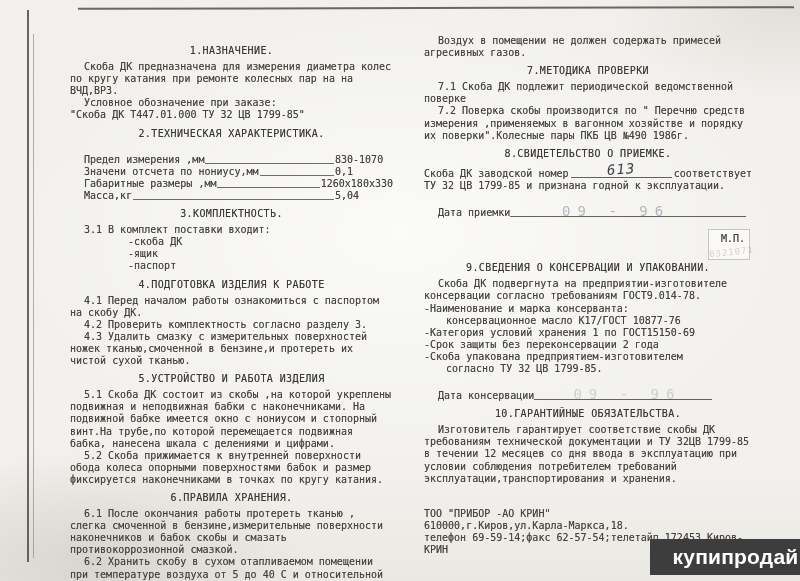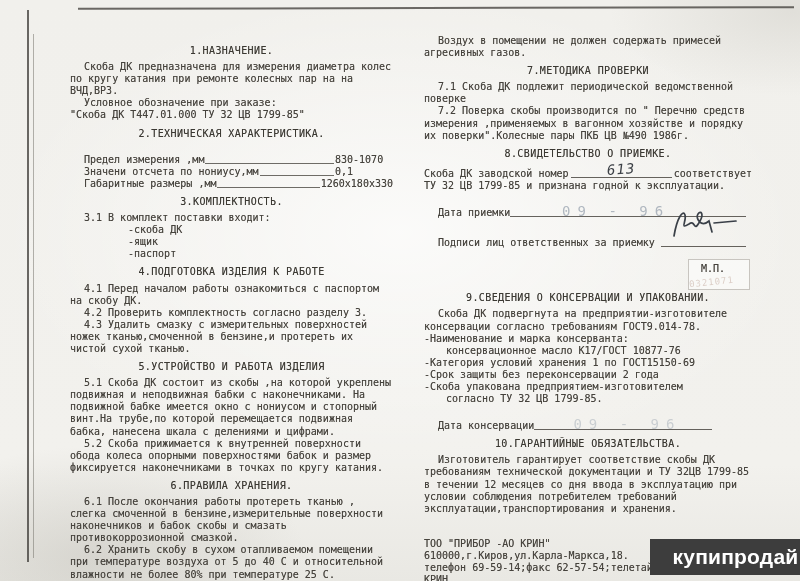--- a/index.html
+++ b/index.html
@@ -48,21 +48,21 @@
   .signature{position:absolute;right:4px;bottom:1px;}
 
   .accept-line1{display:flex;align-items:flex-end;text-indent:0;margin:0;}
   .serial-slot{display:inline-block;flex:1;border-bottom:1px solid rgba(75,72,66,.85);
     text-align:center;margin:0 2px 2px 2px;}
   .serial{font-style:italic;font-size:14px;line-height:11px;color:#3c4046;
     display:inline-block;transform:rotate(-4deg);letter-spacing:1px;text-shadow:none;}
 
   .mp-wrap{display:flex;justify-content:flex-end;margin:10px 2px 0 0;}
   .mp-box{position:relative;border:1px solid rgba(140,134,124,.45);background:rgba(252,252,250,.65);
-    padding:3px 24px 14px 12px;}
+    padding:3px 4px 14px 12px;}
   .mp-digits{position:absolute;left:0px;top:16px;color:rgba(165,125,110,.35);font-size:9px;
     transform:rotate(-6deg);text-shadow:none;letter-spacing:1px;}
 
   .cons-item{}
   .cons-item.cont{margin-left:22px;}
 
   .mfr{margin-top:23px;}
   .mfr div{margin:0;}
 
   .watermark{
@@ -98,20 +98,25 @@
       <div class="spec-row">
         <span class="spec-label">Значени отсчета по нониусу,мм</span>
         <span class="spec-fill"></span>
         <span class="spec-value">0,1</span>
       </div>
       <div class="spec-row">
         <span class="spec-label">Габаритные размеры ,мм</span>
         <span class="spec-fill"></span>
         <span class="spec-value">1260х180х330</span>
       </div>
+      <div class="spec-row">
+        <span class="spec-label">Масса,кг</span>
+        <span class="spec-fill"></span>
+        <span class="spec-value">5,04</span>
+      </div>
     </div>
 
     <div class="sec-title">3.КОМПЛЕКТНОСТЬ.</div>
     <p class="para">3.1 В комплект поставки входит:</p>
     <div class="kit-item">-скоба ДК</div>
     <div class="kit-item">-ящик</div>
     <div class="kit-item">-паспорт</div>
 
     <div class="sec-title">4.ПОДГОТОВКА ИЗДЕЛИЯ  К РАБОТЕ</div>
     <p class="para">4.1 Перед началом работы ознакомиться с паспортом на скобу ДК.</p>
@@ -142,30 +147,20 @@
     </p>
     <p class="para-noindent">ТУ 32 ЦВ 1799-85 и признана годной к эксплуатации.</p>
 
     <div class="date-row">
       <span class="label">Дата приемки</span>
       <span class="fill-line">
         <span class="stamp-date">09 - 96</span>
       </span>
     </div>
 
-    <div class="sign-row">
-      <span class="label" style="white-space:nowrap;">Подписи лиц ответственных за приемку</span>&nbsp;
-      <span class="fill-line">
-        <span class="signature">
-          <svg width="74" height="36" viewBox="0 0 74 36">
-            <path d="M6 30 C 9 12, 15 3, 17 9 C 19 15, 11 24, 21 18 C 28 13, 25 28, 32 15 C 36 8, 33 4, 30 8 C 27 12, 33 22, 41 15 L 44 26 M 46 17 L 68 15" stroke="#3a4048" fill="none" stroke-width="1.7" stroke-linecap="round"></path>
-          </svg>
-        </span>
-      </span>
-    </div>
 
     <div class="mp-wrap">
       <span class="mp-box">
         <span>М.П.</span>
         <span class="mp-digits">0321071</span>
       </span>
     </div>
 
     <div class="sec-title" style="margin-top:2px;">9.СВЕДЕНИЯ О КОНСЕРВАЦИИ И УПАКОВАНИИ.</div>
     <p class="para">Скоба ДК подвергнута на предприятии-изготовителе консервации согласно требованиям ГОСТ9.014-78.</p>

